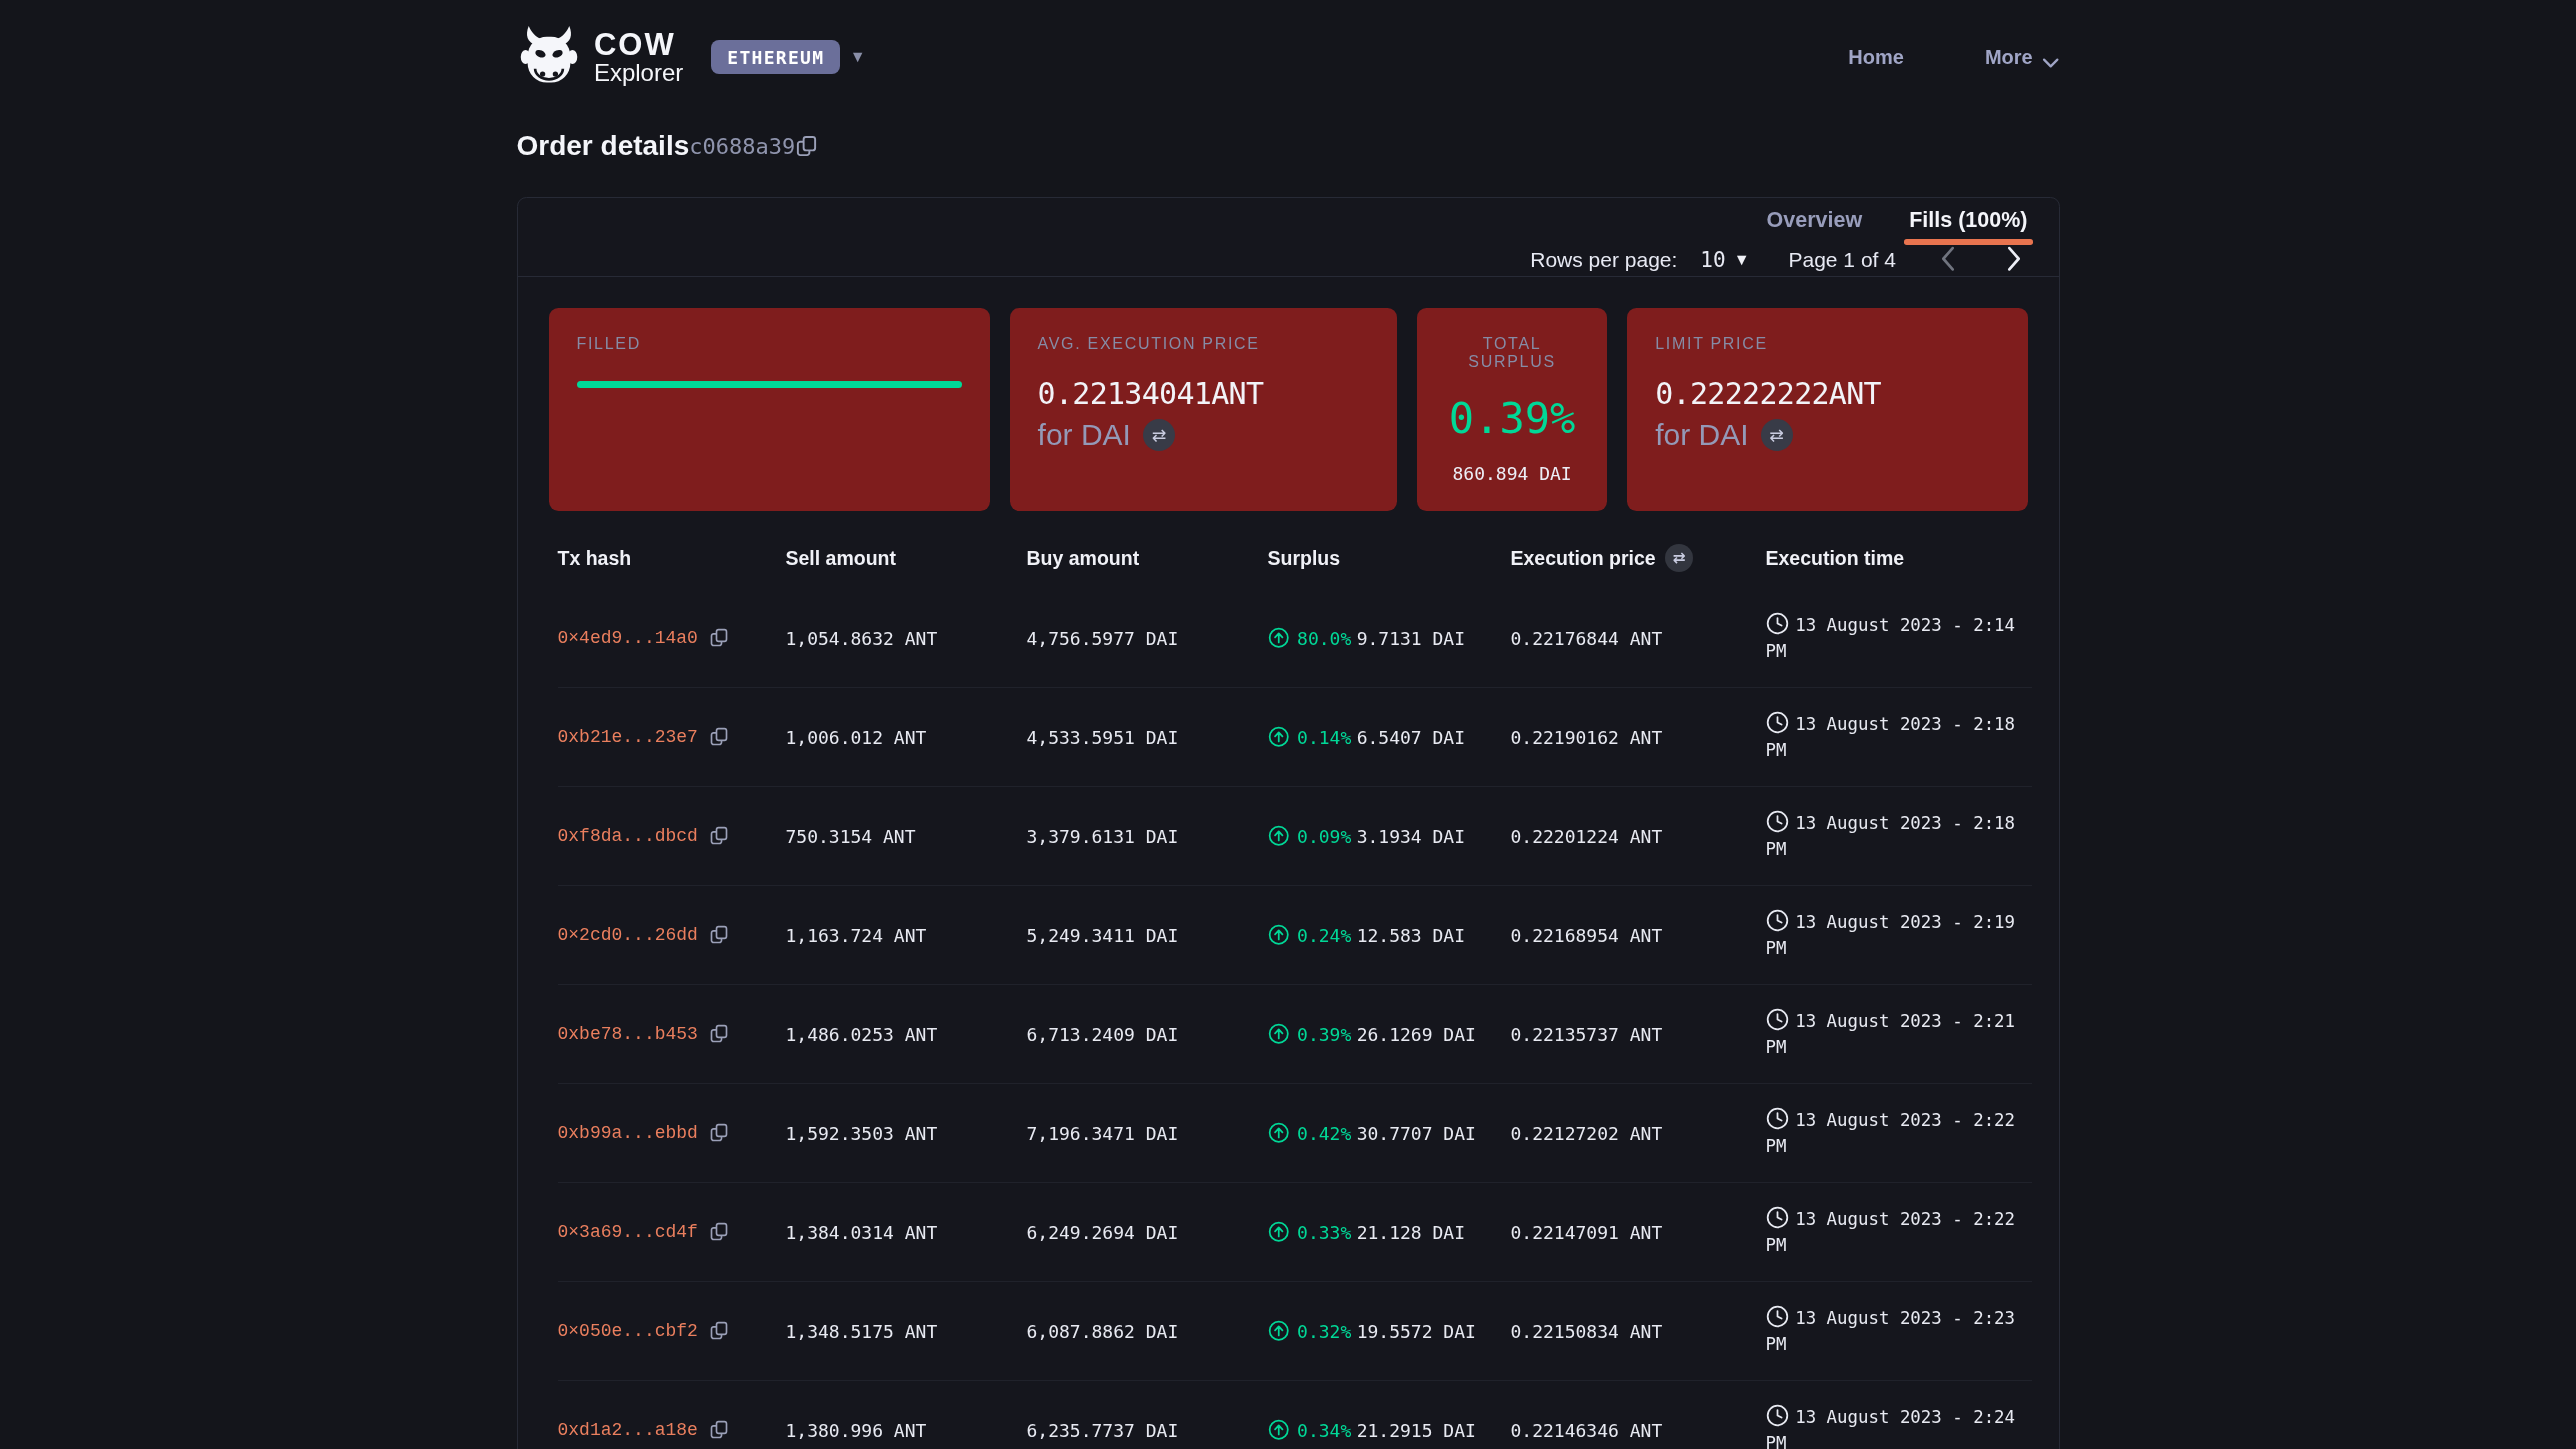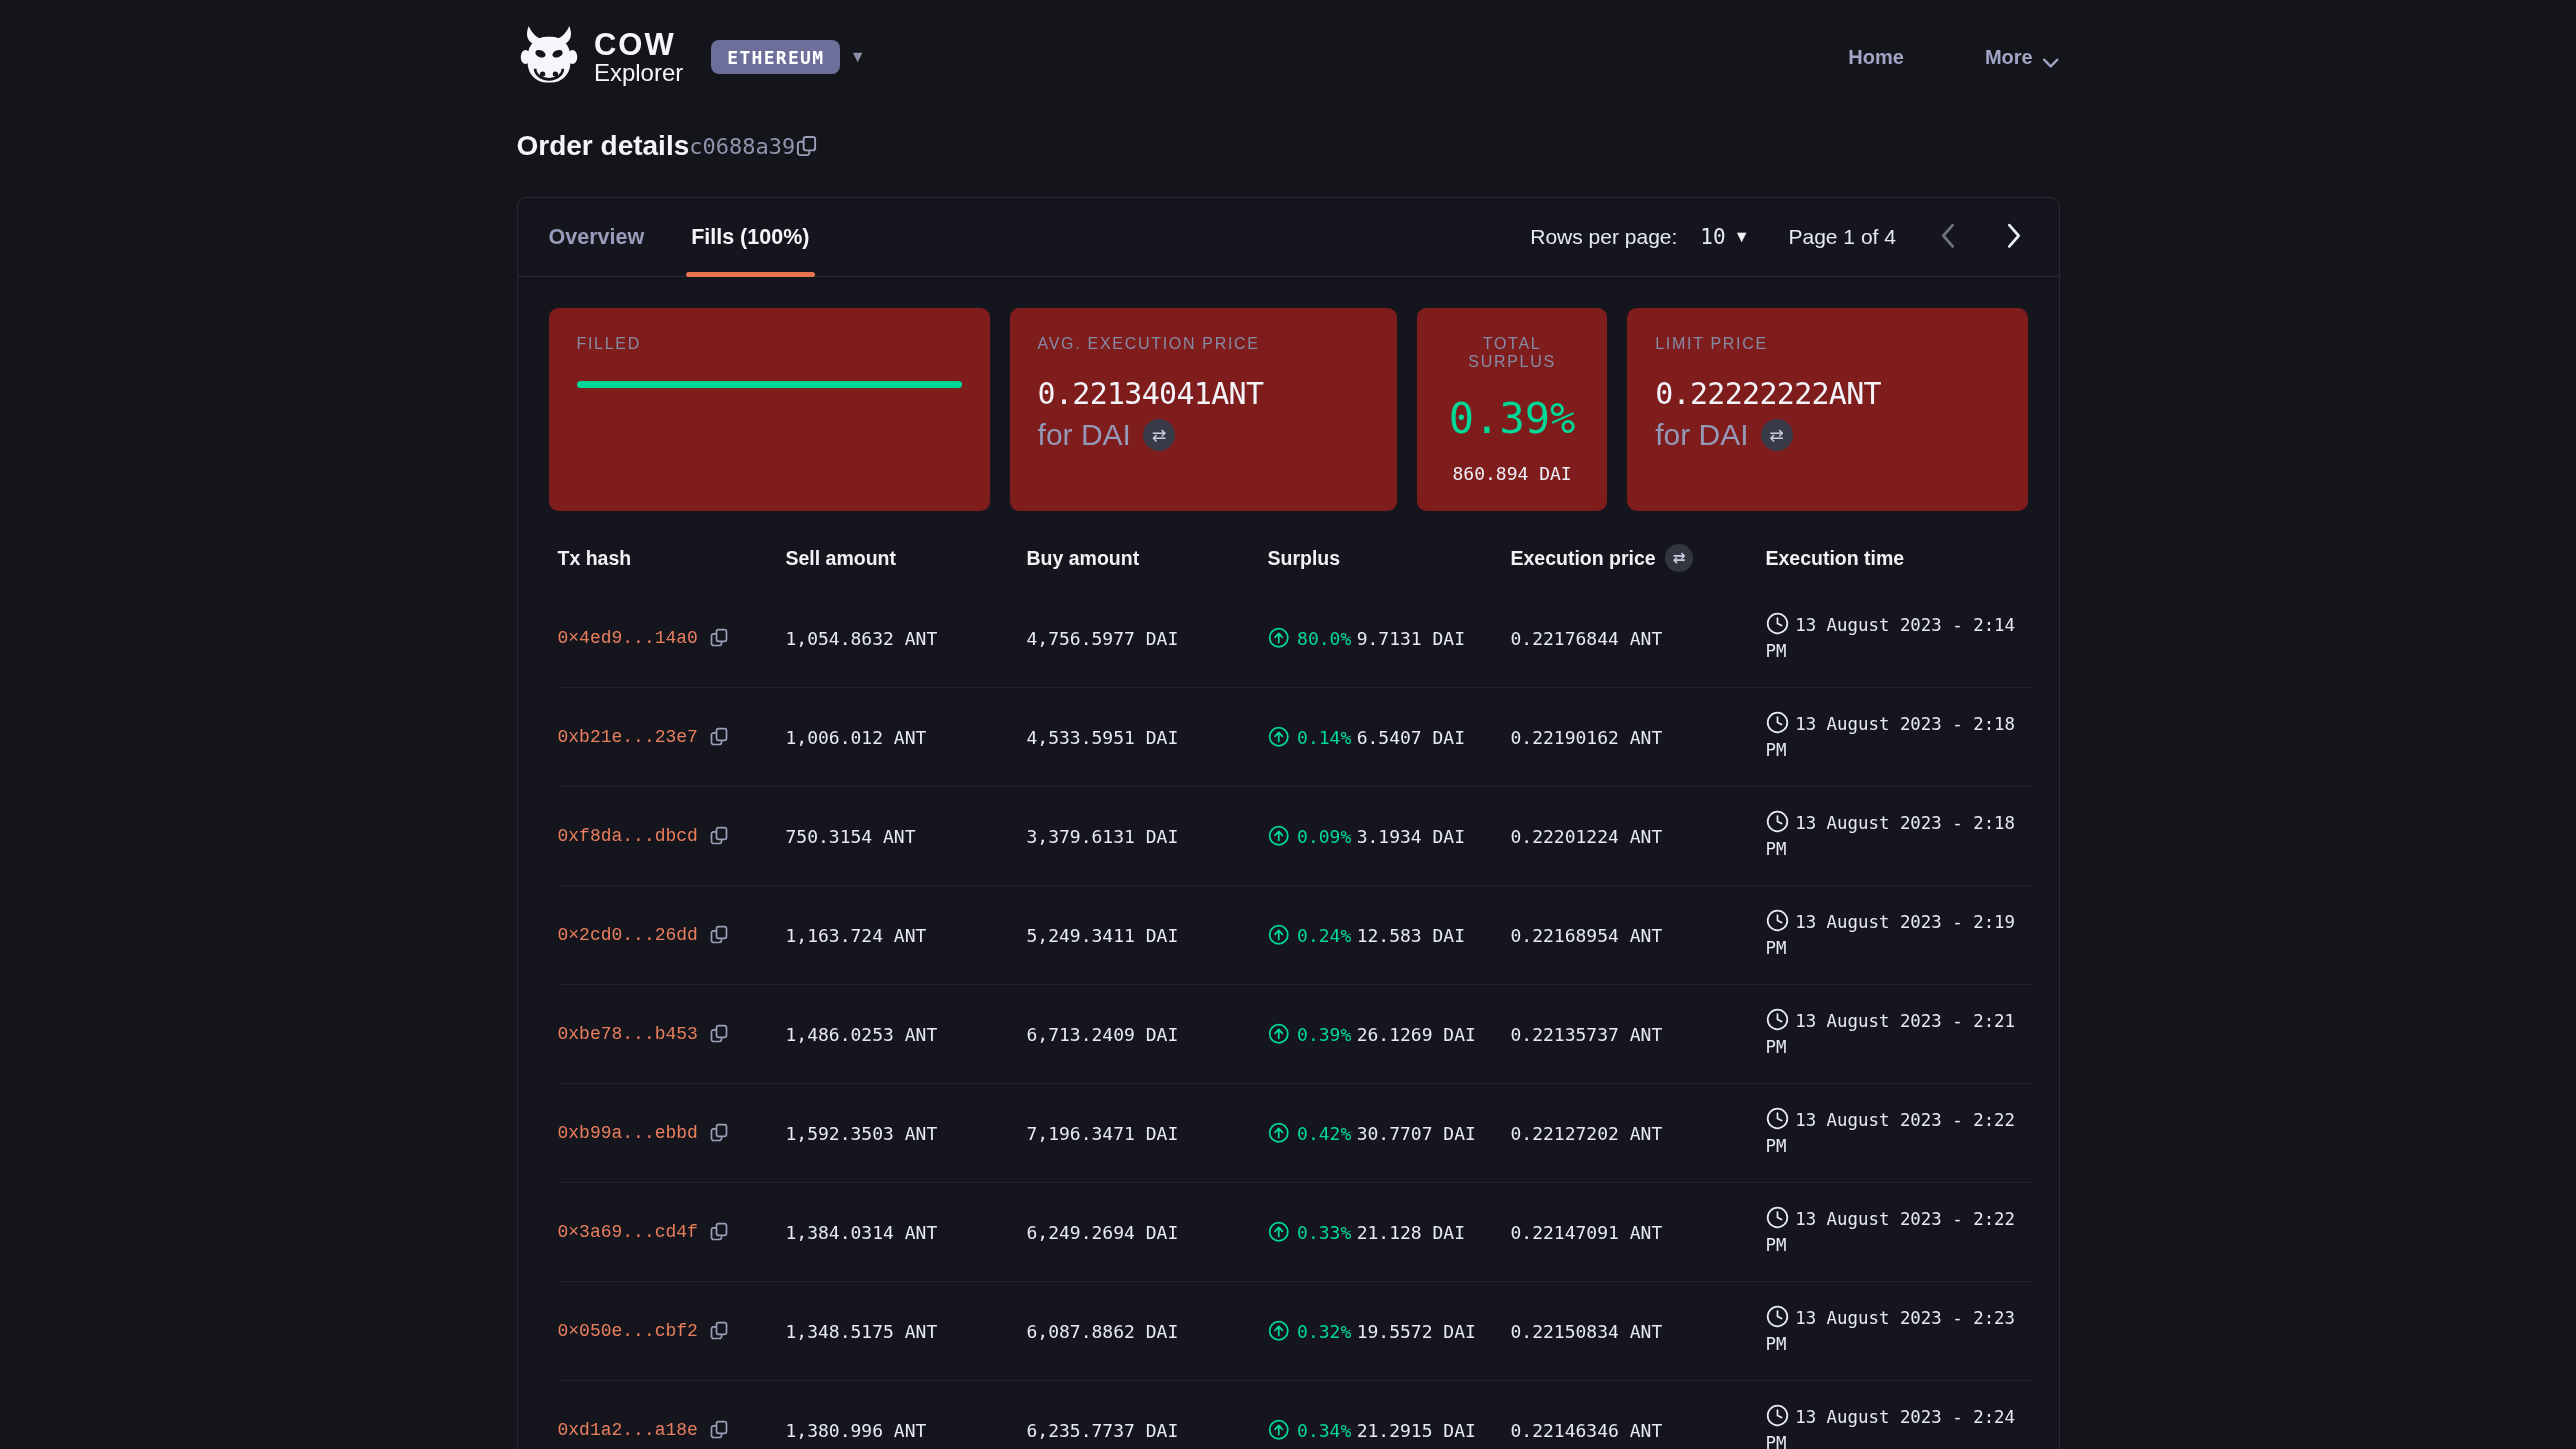--- a/index.html
+++ b/index.html
@@ -36,21 +36,21 @@
   .copy-btn { background:none; border:none; cursor:pointer; display:inline-flex; align-items:center; padding:0; }
   .copy-btn svg { width:23px; height:23px; stroke:#9ba0b8; fill:none; stroke-width:2; }
 
   
   .card {
     margin-top:35px; border:1.3px solid #272a36; border-radius:9.4px;
     min-height:1194px; background:#15161d;
   }
 
   
-  .tabbar { display:flex; align-items:center; height:79px; padding:0 31px; border-bottom:1.3px solid #272a36; }
+  .tabbar { display:flex; align-items:flex-end; height:79px; padding:0 31px; border-bottom:1.3px solid #272a36;flex-direction:column; }
   .tabs { display:flex; gap:47px; height:100%; }
   .tab { display:flex; align-items:center; font-size:21.5px; font-weight:700; color:#989dbb;
          cursor:pointer; position:relative; height:100%; }
   .tab.active { color:#f4f5fa; }
   .tab.active::after { content:""; position:absolute; left:-5.4px; right:-5.4px; bottom:-1.3px;
          height:5.4px; background:#e8744f; border-radius:2.7px; }
   .tab-controls { margin-left:auto; display:flex; align-items:center; gap:23px; font-size:21px; color:#e7e9f3; }
   .rpp-select { display:flex; align-items:center; gap:8px; cursor:pointer; }
   .rpp-caret { font-size:16px; color:#f0f1f7; }
   .page-indicator { margin-left:16px; }
@@ -72,21 +72,21 @@
   .progress { margin-top:28px; height:7.4px; background:#00d897; border-radius:4px; width:100%; }
   .stat-price { width:389px; }
   .price-value { font-size:30px; color:#f2f3f8; letter-spacing:-0.7px; }
   .price-unit { display:flex; align-items:center; gap:12px; font-size:30px; color:#9499b7; margin-top:6.7px; }
   .swap-circle { width:32px; height:32px; border-radius:50%; background:#383b47; color:#c9cce0;
                  display:inline-flex; align-items:center; justify-content:center; font-size:17.4px; cursor:pointer;
                  font-family:"DejaVu Sans", sans-serif; }
   .stat-surplus { width:191px; display:flex; flex-direction:column; align-items:center; text-align:center; }
   .surplus-pct { font-size:42px; color:#00d897; }
   .surplus-amt { font-size:18px; color:#eceef6; margin-top:20px; }
-  .stat-limit { width:402px;border-radius:10px; }
+  .stat-limit { width:402px; }
 
   
   .fills-table { margin-top:16px; padding:0 27px 0 40px; }
   .t-row { display:grid; grid-template-columns:228px 241px 241px 243px 255px 1fr; align-items:center; }
   .t-head { height:62px; font-size:19.5px; font-weight:600; color:#f0f1f7; }
   .t-head .hcell { display:flex; align-items:center; gap:9.4px; }
   .t-body .t-row { height:99px; border-bottom:1.3px solid #20222b; font-size:18px; }
   .cell { color:#e8eaf2; font-family:"DejaVu Sans Mono", monospace; }
   .cell-tx { display:flex; align-items:center; gap:10.7px; }
   .tx-link { color:#ea7f5e; font-family:Liberation Mono, monospace; cursor:pointer; text-decoration:none; }

